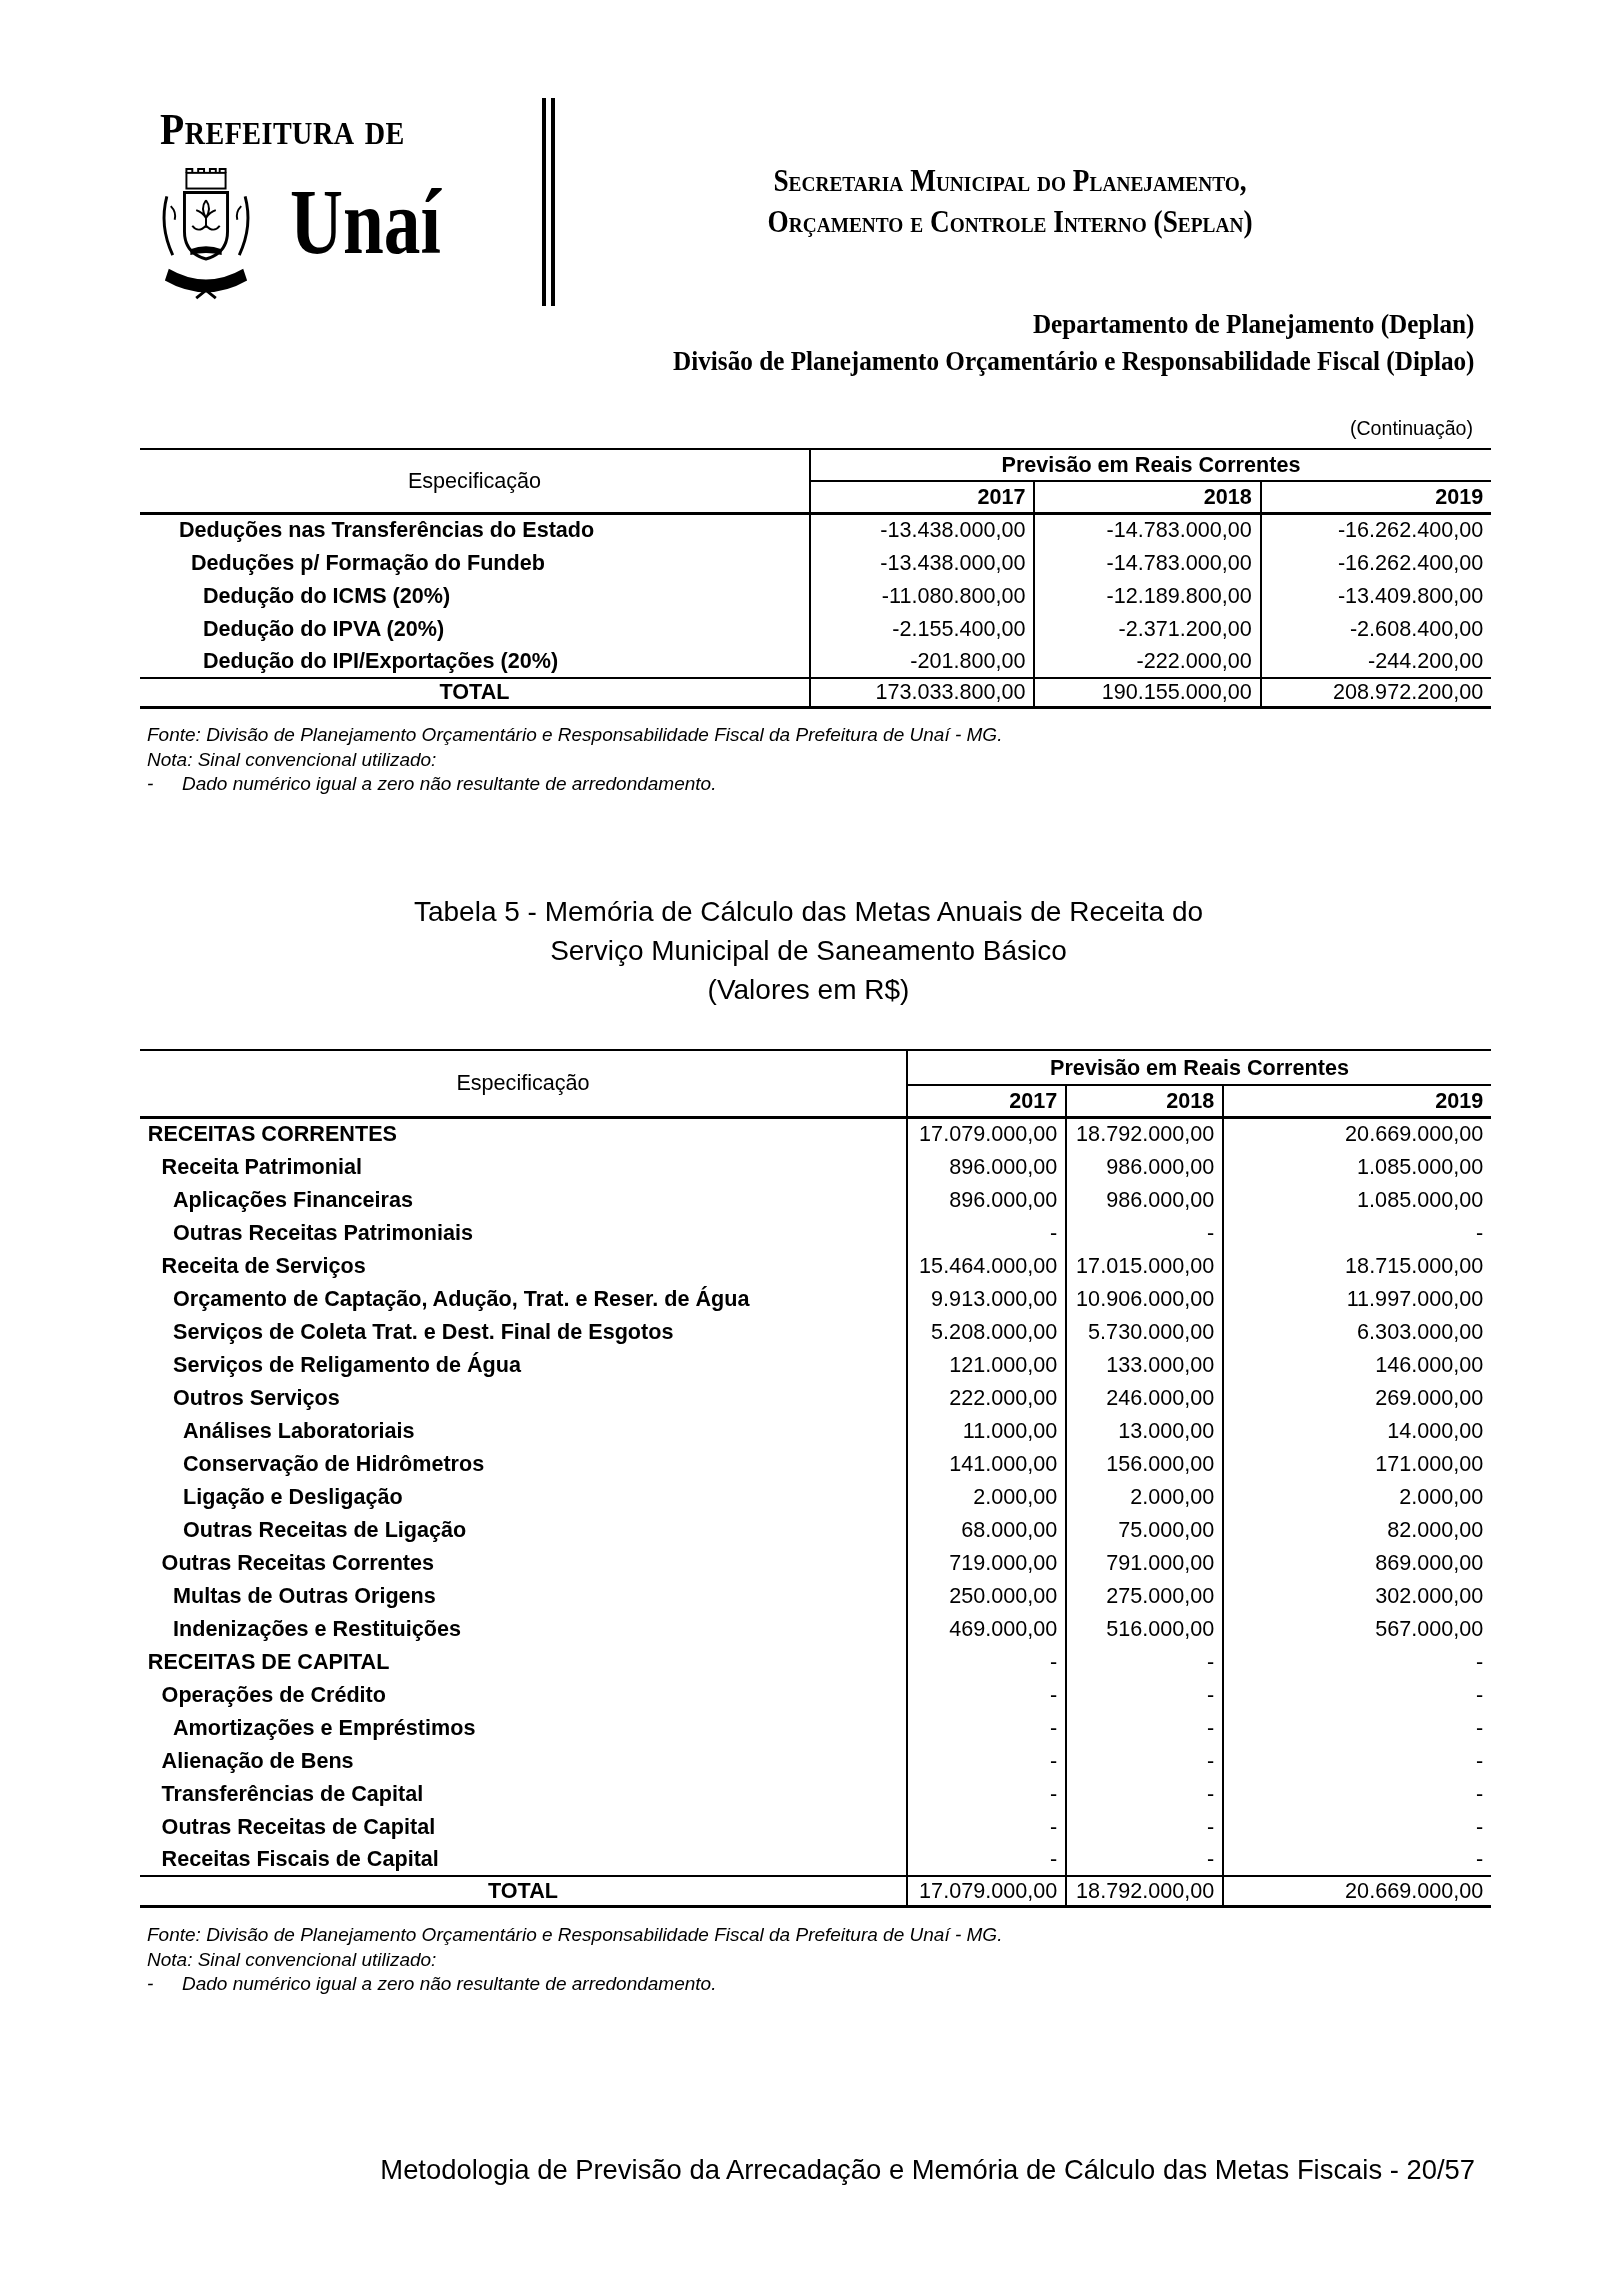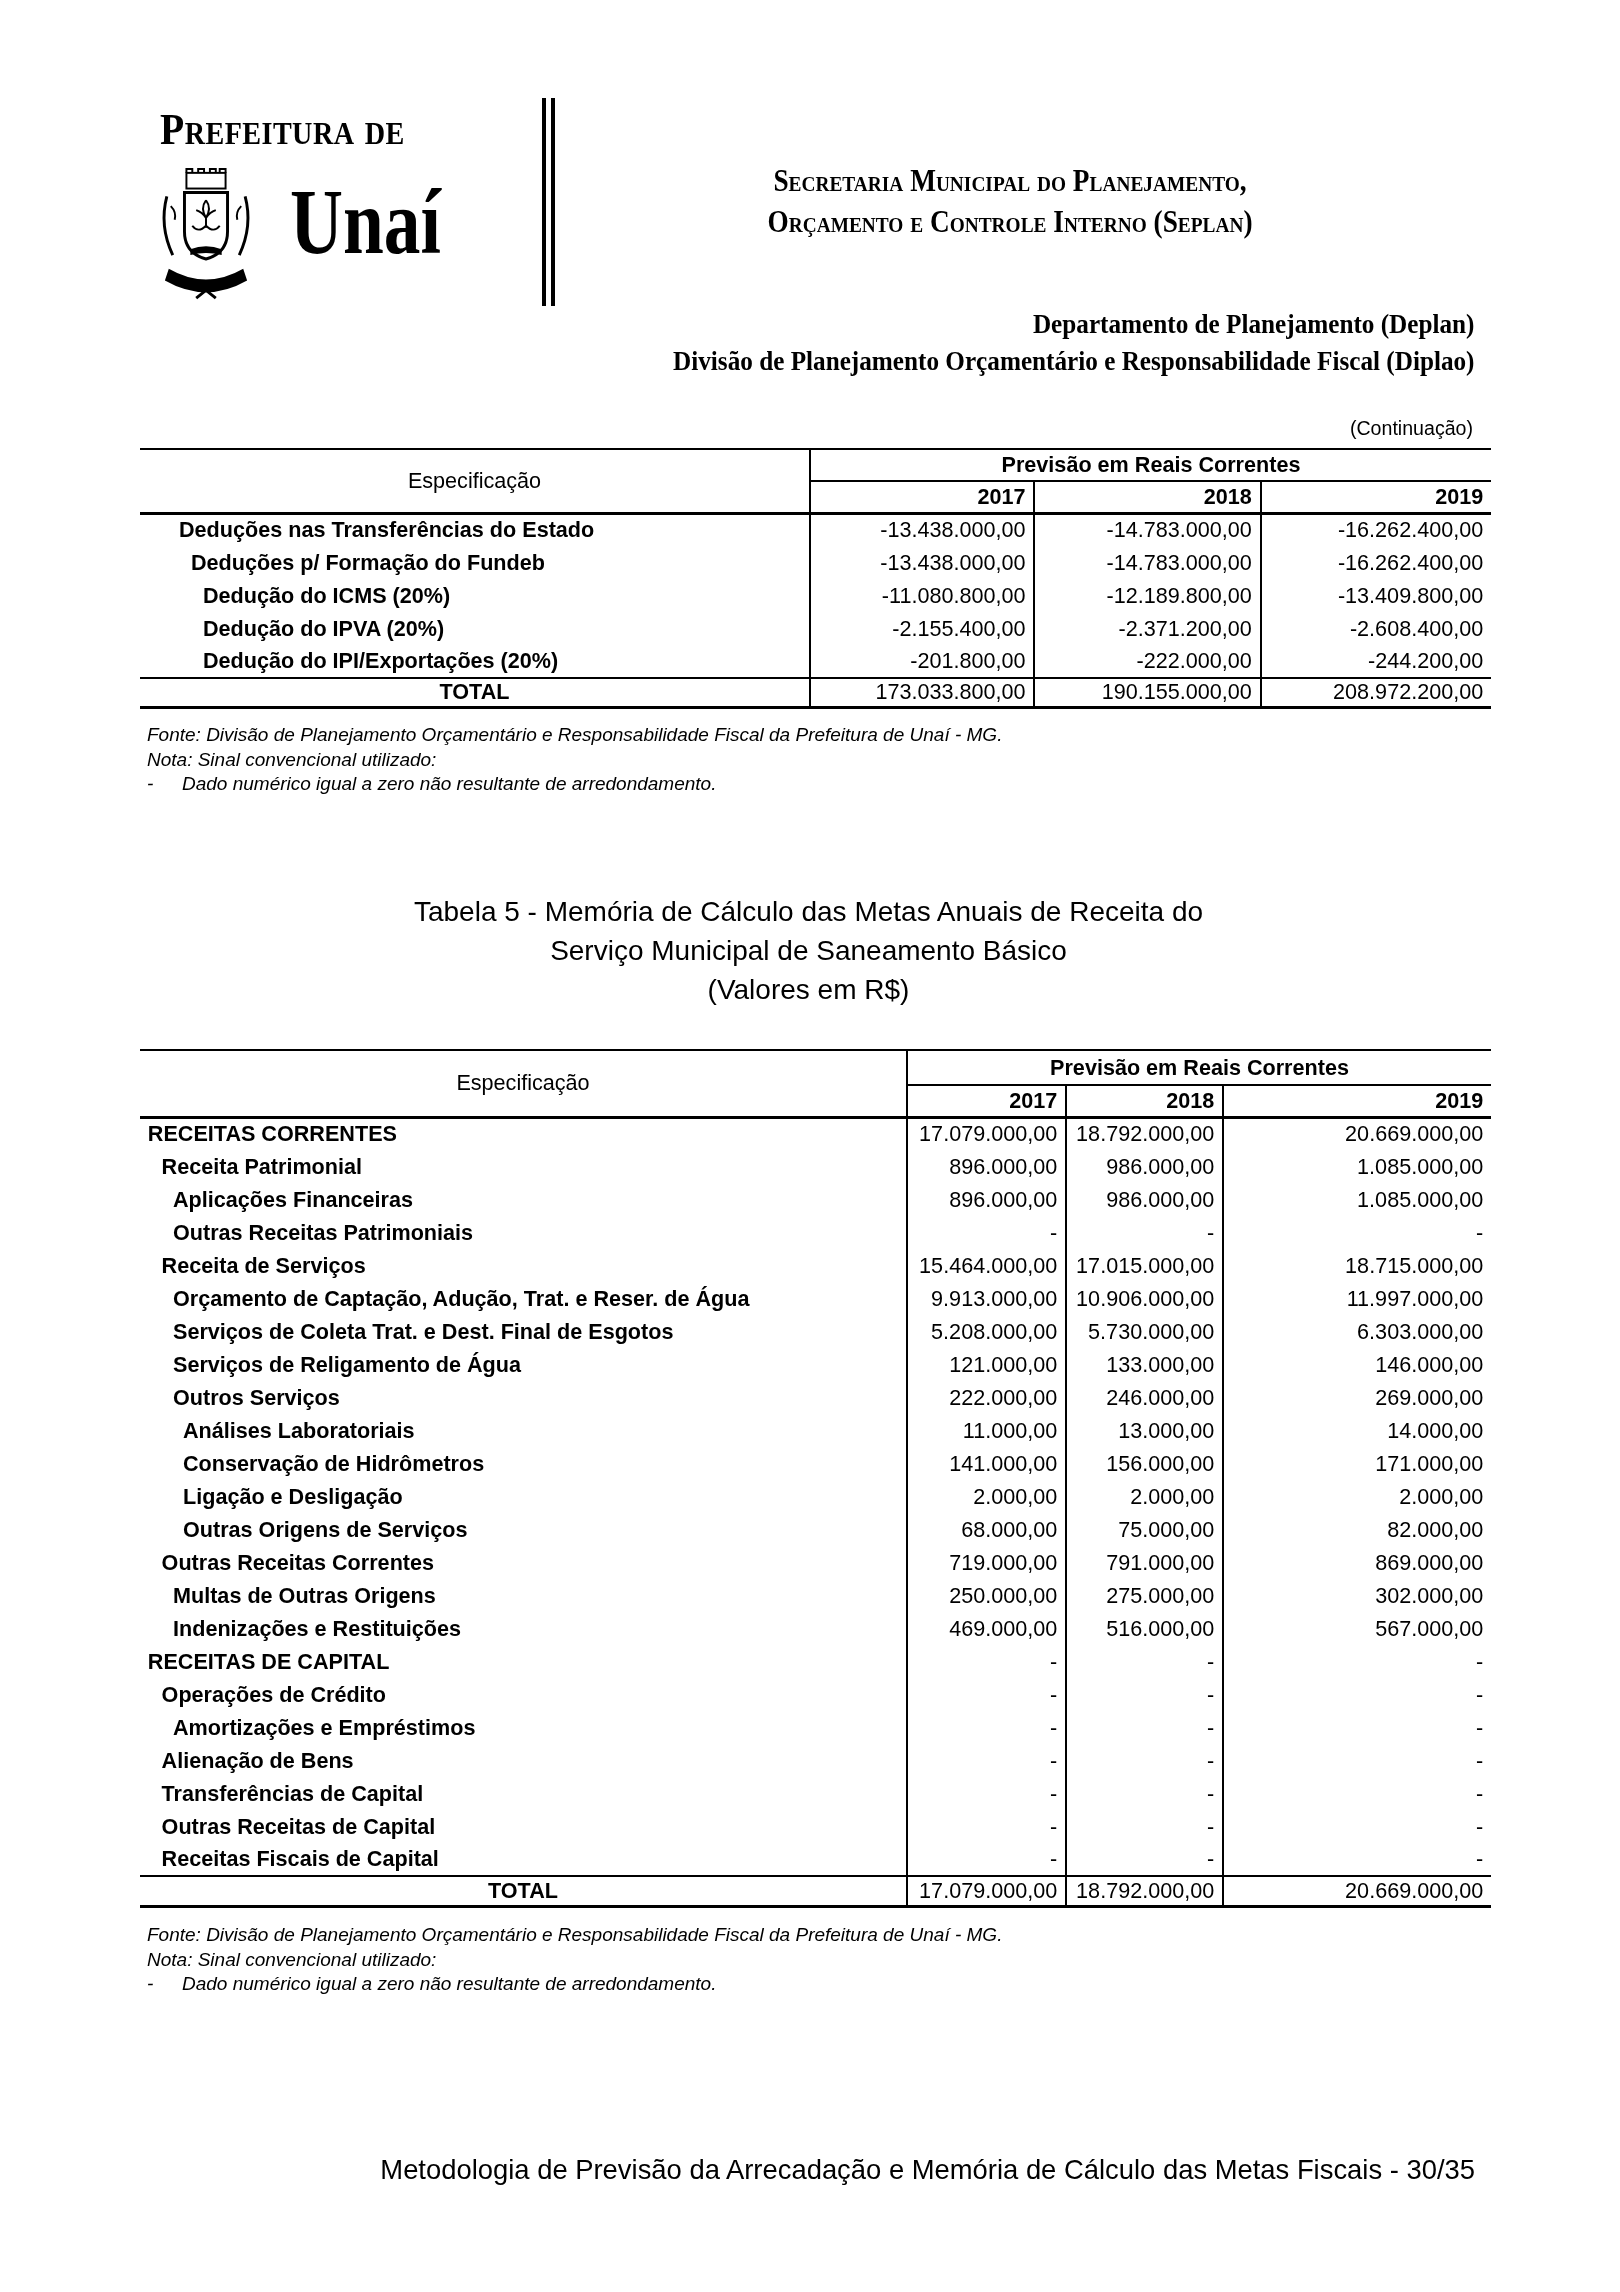--- a/index.html
+++ b/index.html
@@ -232,21 +232,21 @@
         <td class="num">156.000,00</td>
         <td class="num">171.000,00</td>
       </tr>
       <tr style="height: 33px;">
         <td class="label ind3">Ligação e Desligação</td>
         <td class="num">2.000,00</td>
         <td class="num">2.000,00</td>
         <td class="num">2.000,00</td>
       </tr>
       <tr style="height: 33px;">
-        <td class="label ind3">Outras Origens de Serviços</td>
+        <td class="label ind3">Outras Receitas de Ligação</td>
         <td class="num">68.000,00</td>
         <td class="num">75.000,00</td>
         <td class="num">82.000,00</td>
       </tr>
       <tr style="height: 33px;">
         <td class="label ind1">Outras Receitas Correntes</td>
         <td class="num">719.000,00</td>
         <td class="num">791.000,00</td>
         <td class="num">869.000,00</td>
       </tr>
@@ -312,14 +312,14 @@
       </tr>
     </tbody>
 </table>
 
 <div class="notes" style="top:1923px;">
   <div>Fonte: Divisão de Planejamento Orçamentário e Responsabilidade Fiscal da Prefeitura de Unaí - MG.</div>
   <div>Nota: Sinal convencional utilizado:</div>
   <div><span class="dash">-</span><span>Dado numérico igual a zero não resultante de arredondamento.</span></div>
 </div>
 
-<div class="footer">Metodologia de Previsão da Arrecadação e Memória de Cálculo das Metas Fiscais - 30/35</div>
+<div class="footer">Metodologia de Previsão da Arrecadação e Memória de Cálculo das Metas Fiscais - 20/57</div>
 
 
 </body></html>

